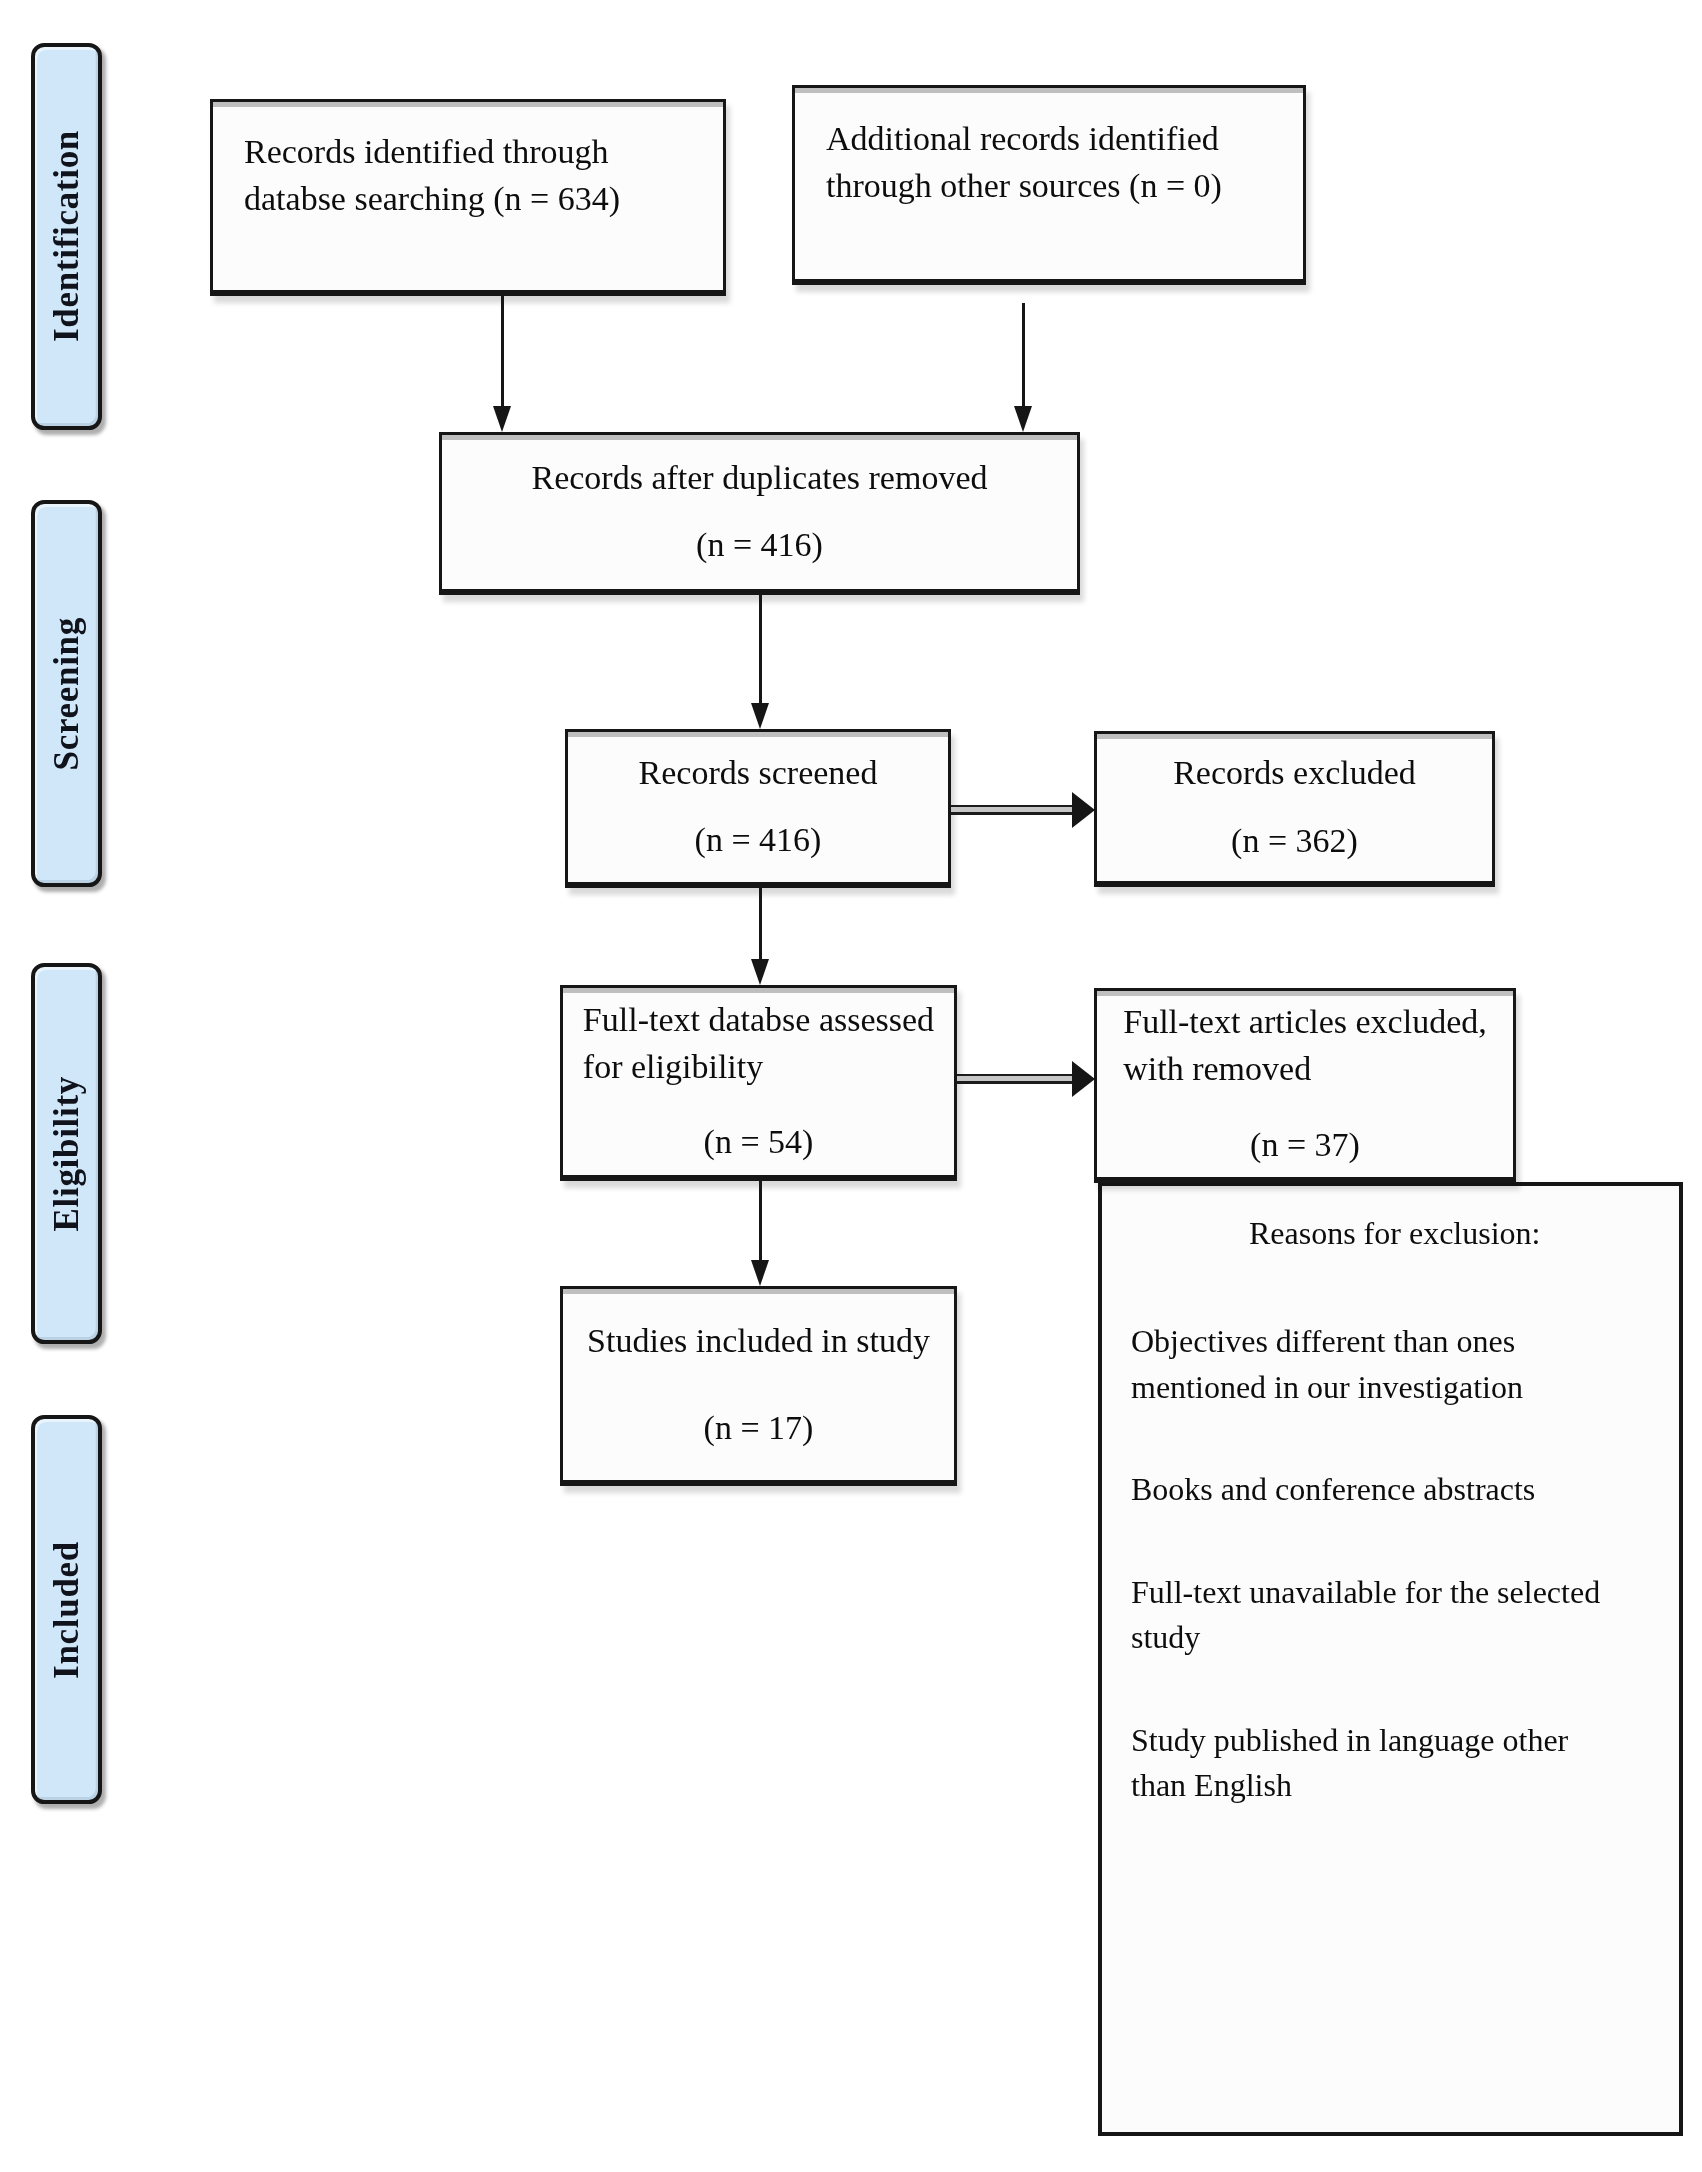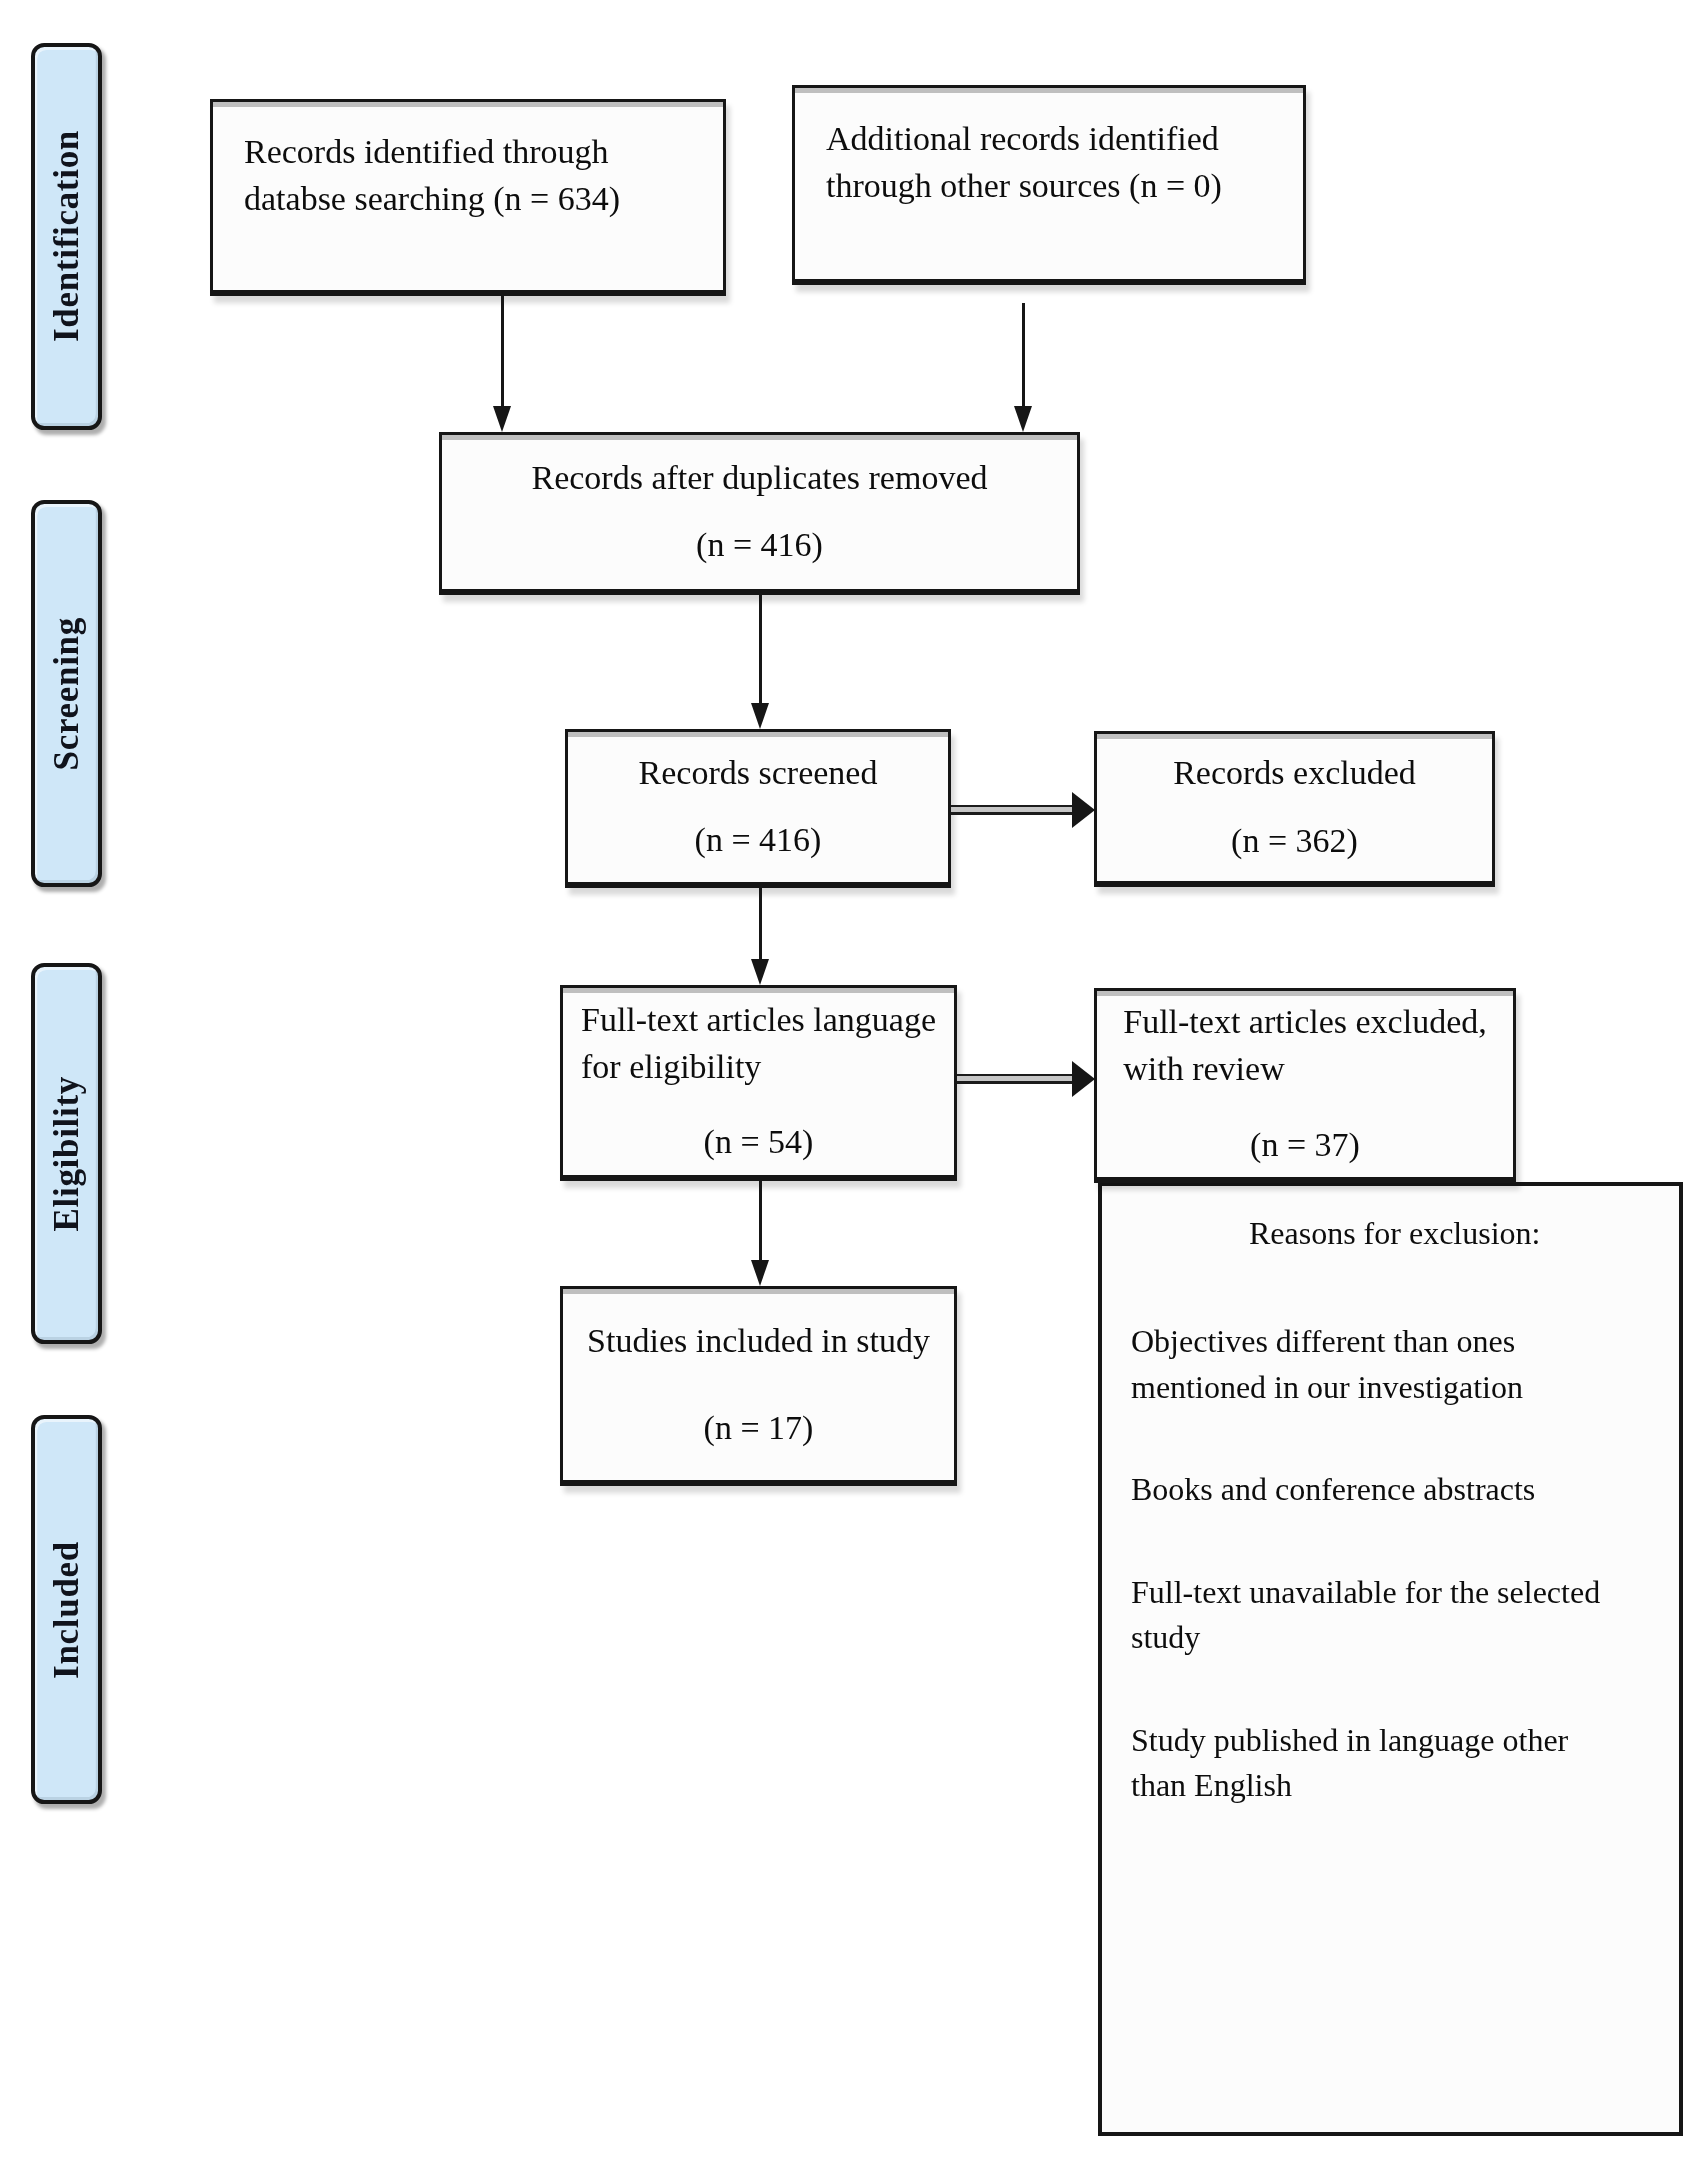--- a/index.html
+++ b/index.html
@@ -169,21 +169,21 @@
     <div>Records excluded</div>
     <div class="cnt-gap28">(n = 362)</div>
   </div>
 
   <div class="varrow" style="left:750px;top:887px;height:98px">
     <div class="vstem"></div>
     <div class="vhead"></div>
   </div>
 
   <div class="fbox center" style="left:560px;top:985px;width:397px;height:196px">
-    <div class="pre">Full-text articles language
+    <div class="pre">Full-text databse assessed
 for eligibility</div>
     <div class="cnt-gap40">(n = 54)</div>
   </div>
 
   <div class="harrow" style="left:957px;top:1060px;width:138px">
     <div class="hstem"></div>
     <div class="hhead"></div>
   </div>
 
   <div class="reasons" style="left:1098px;top:1182px;width:585px;height:954px">
@@ -192,21 +192,21 @@
 mentioned in our investigation</p>
     <p class="reason">Books and conference abstracts</p>
     <p class="reason">Full-text unavailable for the selected
 study</p>
     <p class="reason">Study published in language other
 than English</p>
   </div>
 
   <div class="fbox center" style="left:1094px;top:988px;width:422px;height:195px">
     <div class="pre">Full-text articles excluded,
-with review</div>
+with removed</div>
     <div class="cnt-gap40">(n = 37)</div>
   </div>
 
   <div class="varrow" style="left:750px;top:1181px;height:105px">
     <div class="vstem"></div>
     <div class="vhead"></div>
   </div>
 
   <div class="fbox center" style="left:560px;top:1286px;width:397px;height:200px">
     <div>Studies included in study</div>

